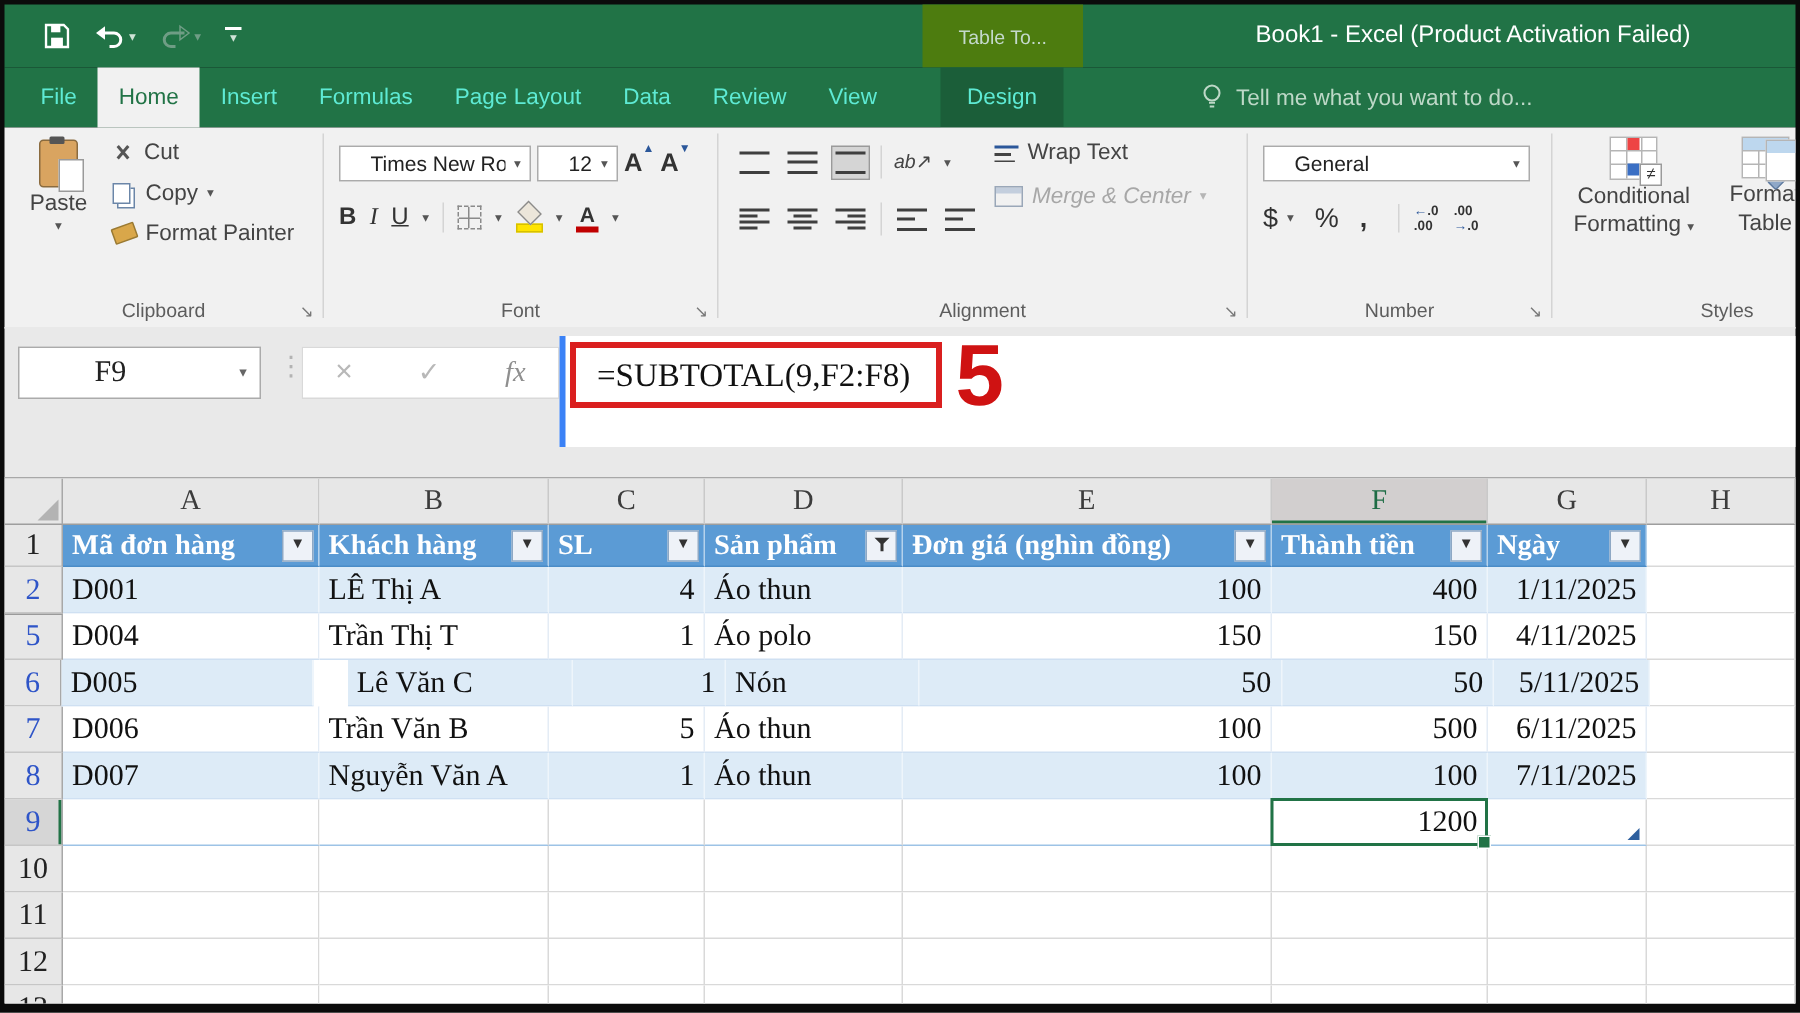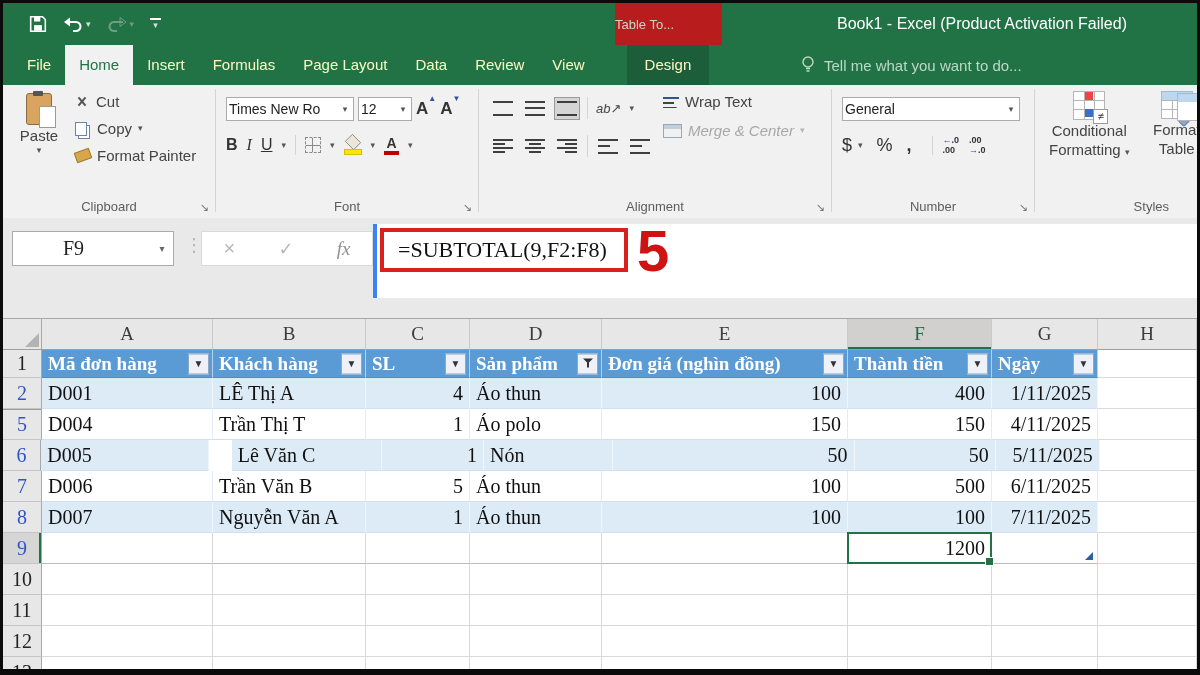--- a/index.html
+++ b/index.html
@@ -9,29 +9,29 @@
 
   
   .titlebar{position:absolute;left:3px;top:3px;right:3px;height:42px;background:#217346;}
   .qat{position:absolute;left:26px;top:0;height:42px;display:flex;align-items:center;gap:16px;}
   .qbtn{display:flex;align-items:center;gap:3px;color:#fff;}
   .car{font-size:9px;color:#cfe3d6;line-height:1;}
   .qbtn.dis svg path, .qbtn.dis svg polygon{stroke:#6f9d85;fill:none;}
   .qbtn.dis .car{color:#6f9d85;}
   .qat-custom{display:flex;flex-direction:column;align-items:center;gap:1px;}
   .qat-custom i{display:block;width:11px;height:2px;background:#fff;}
-  .ctx-top{position:absolute;top:0;height:42px;background:#b91c1c;color:#c4d9cc;
-           font-size:13px;display:flex;align-items:center;justify-content:flex-start;}
+  .ctx-top{position:absolute;top:0;height:42px;background:#4d7c0f;color:#c4d9cc;
+           font-size:13px;display:flex;align-items:center;justify-content:center;}
   .wtitle{position:absolute;left:780px;right:16px;top:0;height:42px;display:flex;align-items:center;
           justify-content:center;color:#fff;font-size:16px;white-space:nowrap;}
 
   
   .tabrow{position:absolute;left:3px;top:45px;right:3px;height:40px;background:#217346;display:flex;
           padding-left:10px;}
-  .tab{padding:0 14px;line-height:40px;color:#fef9c3;font-size:15px;white-space:nowrap;}
+  .tab{padding:0 14px;line-height:40px;color:#5eead4;font-size:15px;white-space:nowrap;}
   .tab.active{background:#f1f1f1;color:#217346;}
   .tab.ctx{background:#1b5e39;margin-left:28px;padding:0 18px;}
   .tellme{position:absolute;left:800px;top:0;height:40px;display:flex;align-items:center;gap:8px;
           color:#bdd8c7;font-size:15px;}
 
   
   .ribbon{position:absolute;left:3px;top:85px;right:3px;height:133px;background:#f1f1f1;
           border-bottom:1px solid #c9c9c9;display:flex;overflow:hidden;}
   .grp{position:relative;height:100%;box-sizing:border-box;}
   .vsep{width:1px;background:#d4d4d4;margin:4px 0 6px;}
@@ -52,21 +52,21 @@
   .ic-scissors i{position:absolute;top:1px;left:6px;width:2px;height:11px;background:#555;}
   .ic-scissors i:first-child{transform:rotate(40deg);}
   .ic-scissors i:last-child{transform:rotate(-40deg);}
   .ic-copy{width:10px;height:12px;border:1px solid #6b86a8;background:#fff;box-shadow:3px 3px 0 -1px #fff,3px 3px 0 0 #6b86a8;margin-right:4px;}
   .ic-brush{width:14px;height:9px;background:#d9a74a;border:1px solid #9a7a33;transform:rotate(-20deg);border-radius:1px;}
 
   
   .grp-font{width:262px;}
   .combo{background:#fff;border:1px solid #ababab;height:24px;display:flex;align-items:center;
          font-size:14px;color:#222;box-sizing:border-box;}
-  .combo .val{flex:1;padding-left:2px;overflow:hidden;white-space:nowrap;}
+  .combo .val{flex:1;padding-left:20px;overflow:hidden;white-space:nowrap;}
   .combo .drop{width:16px;text-align:center;font-size:9px;color:#555;}
   .font-r1{position:absolute;left:10px;top:12px;display:flex;gap:4px;align-items:center;}
   .font-r2{position:absolute;left:10px;top:50px;display:flex;gap:9px;align-items:center;font-size:16px;color:#333;}
   .fgrow{font-weight:bold;font-size:17px;position:relative;color:#333;}
   .fgrow sup{font-size:8px;color:#2b579a;position:relative;top:-6px;}
   .bbtn{font-weight:bold;}
   .ibtn{font-style:italic;font-family:"Liberation Serif",serif;}
   .ubtn{text-decoration:underline;}
   .ic-borders{width:14px;height:14px;border:1px dashed #8a8a8a;
       background:linear-gradient(#8a8a8a,#8a8a8a) center/100% 1px no-repeat,linear-gradient(#8a8a8a,#8a8a8a) center/1px 100% no-repeat;}

